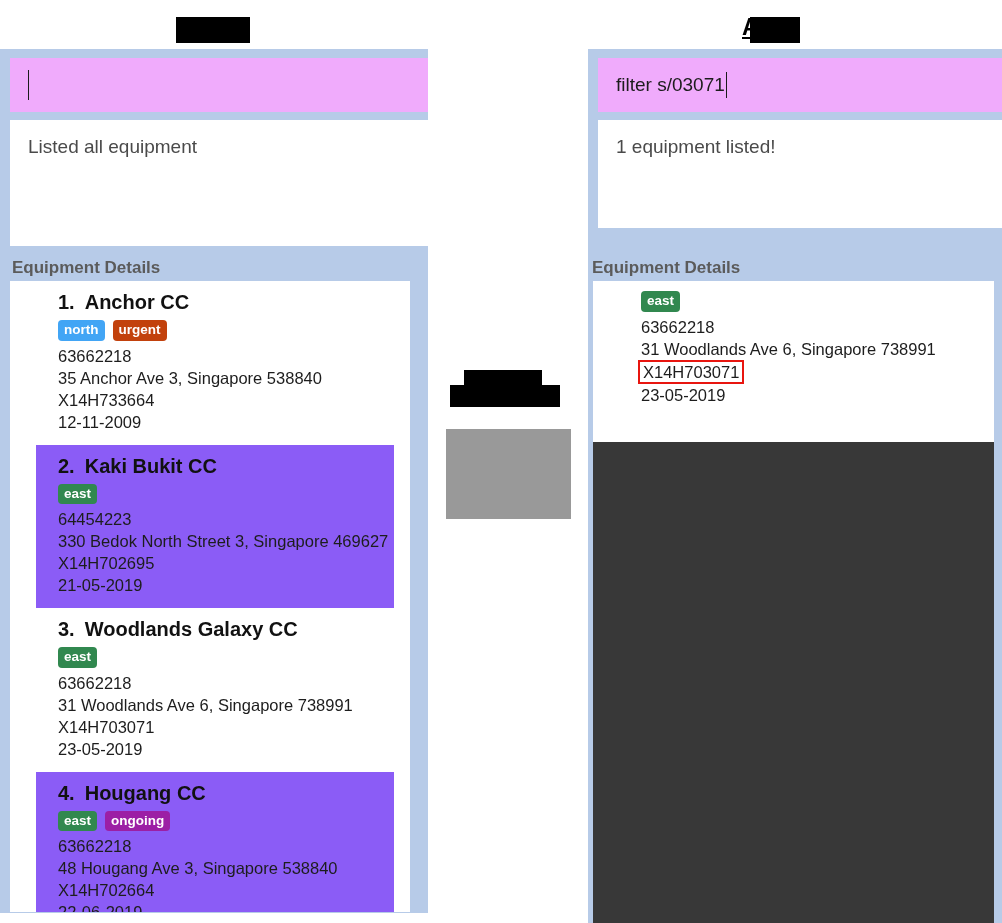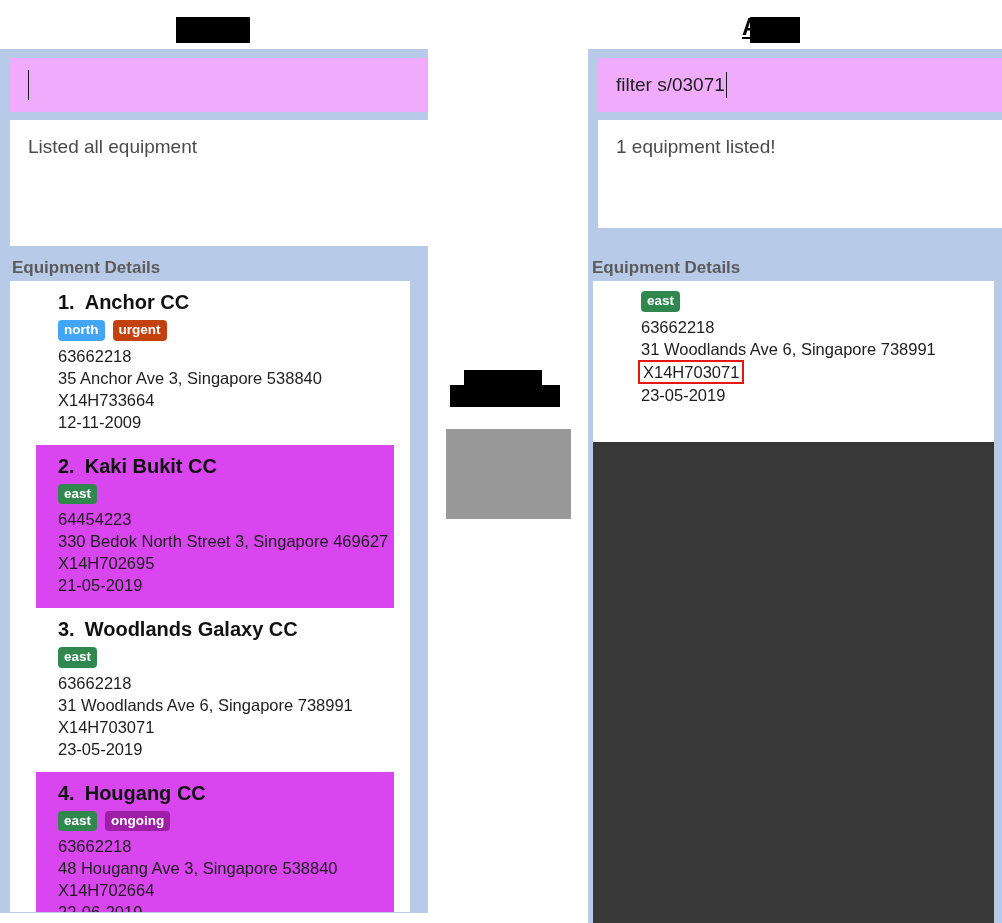--- a/index.html
+++ b/index.html
@@ -109,21 +109,21 @@
   }
   #list-left  { left: 10px;  top: 281px; width: 400px; height: 631px; }
   #list-right { left: 593px; top: 281px; width: 401px; height: 161px; }
 
   
   .eq-card {
     box-sizing: border-box;
     padding: 10px 0 12px 22px;
     background: #ffffff;
   }
-  .eq-card.alt { background: #d946ef; }
+  .eq-card.alt { background: #8b5cf6; }
 
   .eq-title {
     font-size: 20px;
     font-weight: 700;
     color: #111111;
     margin: 0 0 6px 0;
     white-space: nowrap;
   }
   .eq-title .idx { margin-right: 10px; }
 

